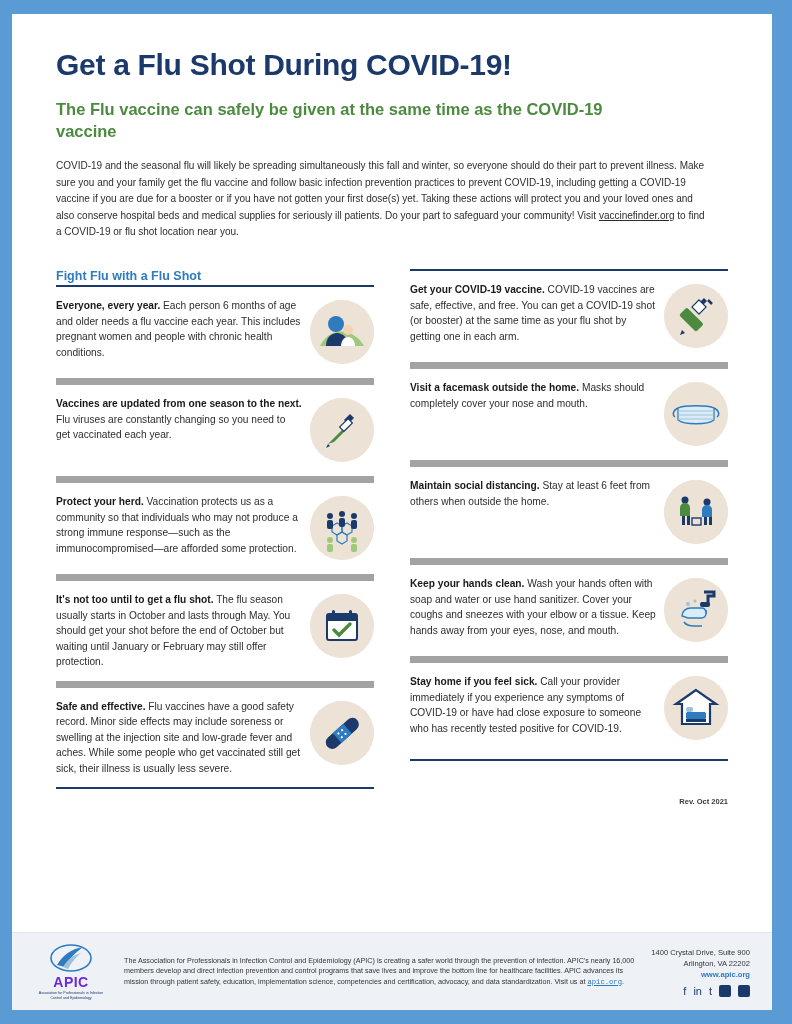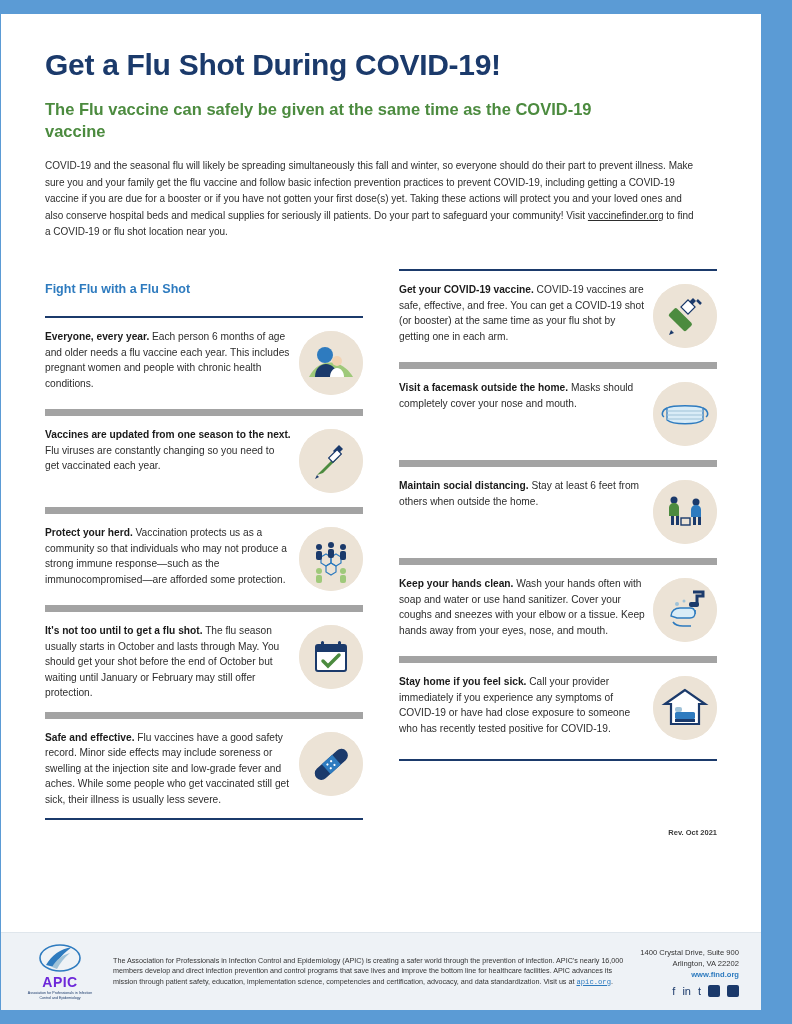--- a/index.html
+++ b/index.html
@@ -6,21 +6,21 @@
   html, body { margin: 0; padding: 0; }
   body {
     width: 792px;
     height: 1024px;
     background: #5b9bd5;
     font-family: "Liberation Sans", sans-serif;
     overflow: hidden;
   }
   .page {
     position: absolute;
-    left: 1px; top: 14px;
+    left: 12px; top: 14px;
     width: 760px; height: 996px;
     background: #ffffff;
   }
   .content {
     padding: 34px 44px 0 44px;
   }
   h1 {
     margin: 0;
     font-size: 30px;
     line-height: 34px;
@@ -53,22 +53,21 @@
   }
   .col {
     width: 50%;
   }
   .col-left { padding-right: 18px; }
   .col-right { padding-left: 18px; border-left: none; }
   .col-title {
     font-size: 12.5px;
     font-weight: bold;
     color: #2e7bbf;
-    padding-bottom: 20px;
-    margin-top: 13px;
+    padding-bottom: 2px;
   }
   .col-title.green { color: #4c8b3f; }
   .rule {
     height: 2.5px;
     background: #1b3a6b;
   }
   .row {
     display: flex;
     align-items: flex-start;
     padding: 11px 0 11px 0;
@@ -399,21 +398,21 @@
       <div class="logo-tag">Association for Professionals in Infection Control and Epidemiology</div>
     </div>
 
     <div class="footer-text">
       <span>The Association for Professionals in Infection Control and Epidemiology (APIC) is creating a safer world through the prevention of infection. APIC's nearly 16,000 members develop and direct infection prevention and control programs that save lives and improve the bottom line for healthcare facilities. APIC advances its mission through patient safety, education, implementation science, competencies and certification, advocacy, and data standardization. Visit us at </span><a href="#">apic.org</a><span>.</span>
     </div>
 
     <div class="footer-addr">
       <div>1400 Crystal Drive, Suite 900</div>
       <div>Arlington, VA 22202</div>
-      <div class="url">www.find.org</div>
+      <div class="url">www.apic.org</div>
       <div class="social">
         <span>f</span>
         <span>in</span>
         <span>t</span>
         <span class="sbox">▶</span>
         <span class="sbox">▣</span>
       </div>
     </div>
   </div>
 </div>

